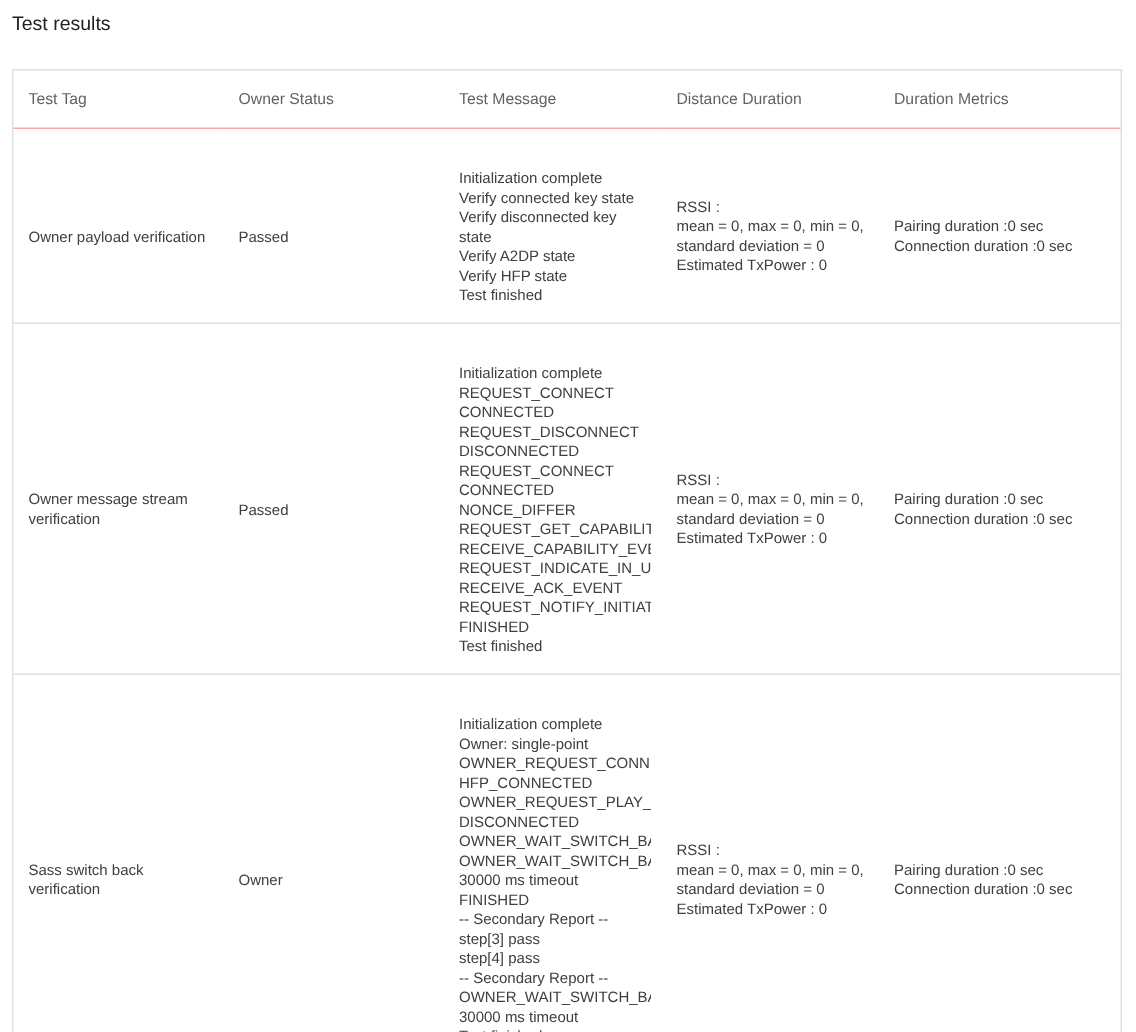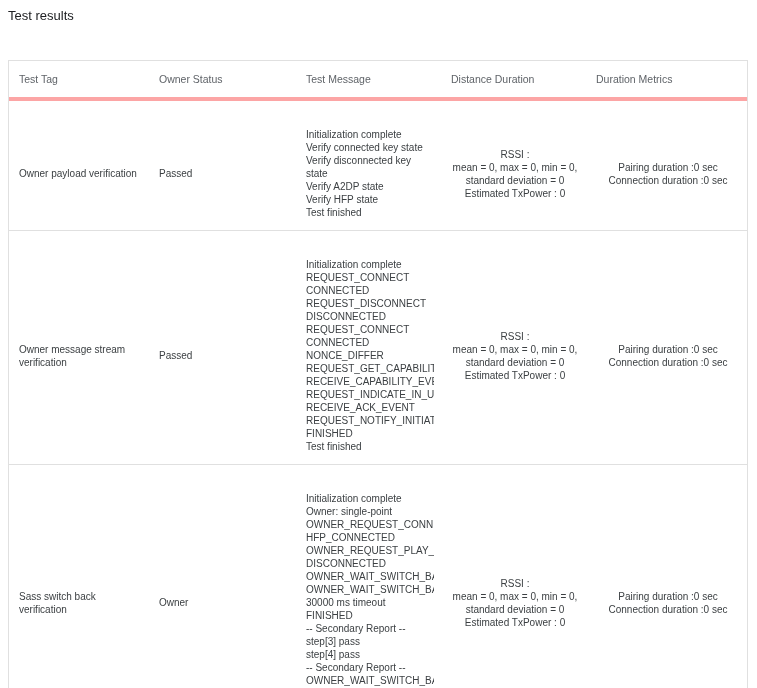--- a/index.html
+++ b/index.html
@@ -8,21 +8,21 @@
     width: 757px; height: 688px;
     font-family: "Liberation Sans", sans-serif;
     color: #3c4043;
     overflow: hidden;
   }
   .page { padding: 8px 9px 0 5px; }
   .page-title {
     font-size: 13px;
     color: #202124;
     padding-left: 3px;
-    margin-bottom: 37px;
+    margin-bottom: 23px;
   }
   .card {
     margin-left: 3px;
     width: 740px;
     border: 1px solid #e0e0e0;
     border-bottom: 2px solid #e6e6e6;
     background: #fff;
   }
   table {
     width: 100%;
@@ -34,36 +34,36 @@
   col.c3 { width: 145px; }
   col.c4 { width: 145px; }
   col.c5 { width: 161px; }
   th {
     height: 38px;
     text-align: left;
     font-weight: normal;
     font-size: 10.5px;
     color: #5f6368;
     padding: 0 4px 0 10px;
-    border-bottom: 4px solid #fca5a5;
+    border-bottom: 1px solid #fca5a5;
     white-space: nowrap;
     overflow: hidden;
   }
   td {
     vertical-align: middle;
     font-size: 10px;
     line-height: 13px;
     color: #3c4043;
     padding: 27px 7px 11px 10px;
     overflow: hidden;
   }
   tbody tr { border-bottom: 1px solid #e0e0e0; }
   tbody tr:last-child { border-bottom: none; }
   .msg { white-space: pre-line; overflow: hidden; }
-  .metrics { white-space: pre; overflow: hidden; text-align: center; }
+  .metrics { white-space: pre; overflow: hidden; }
   .paginator {
     height: 36px;
     display: flex;
     align-items: center;
     justify-content: flex-end;
     padding-right: 14px;
     font-size: 10px;
     color: #202124;
   }
   .range-label { margin-right: 56px; letter-spacing: 0.2px; text-align: right; }

